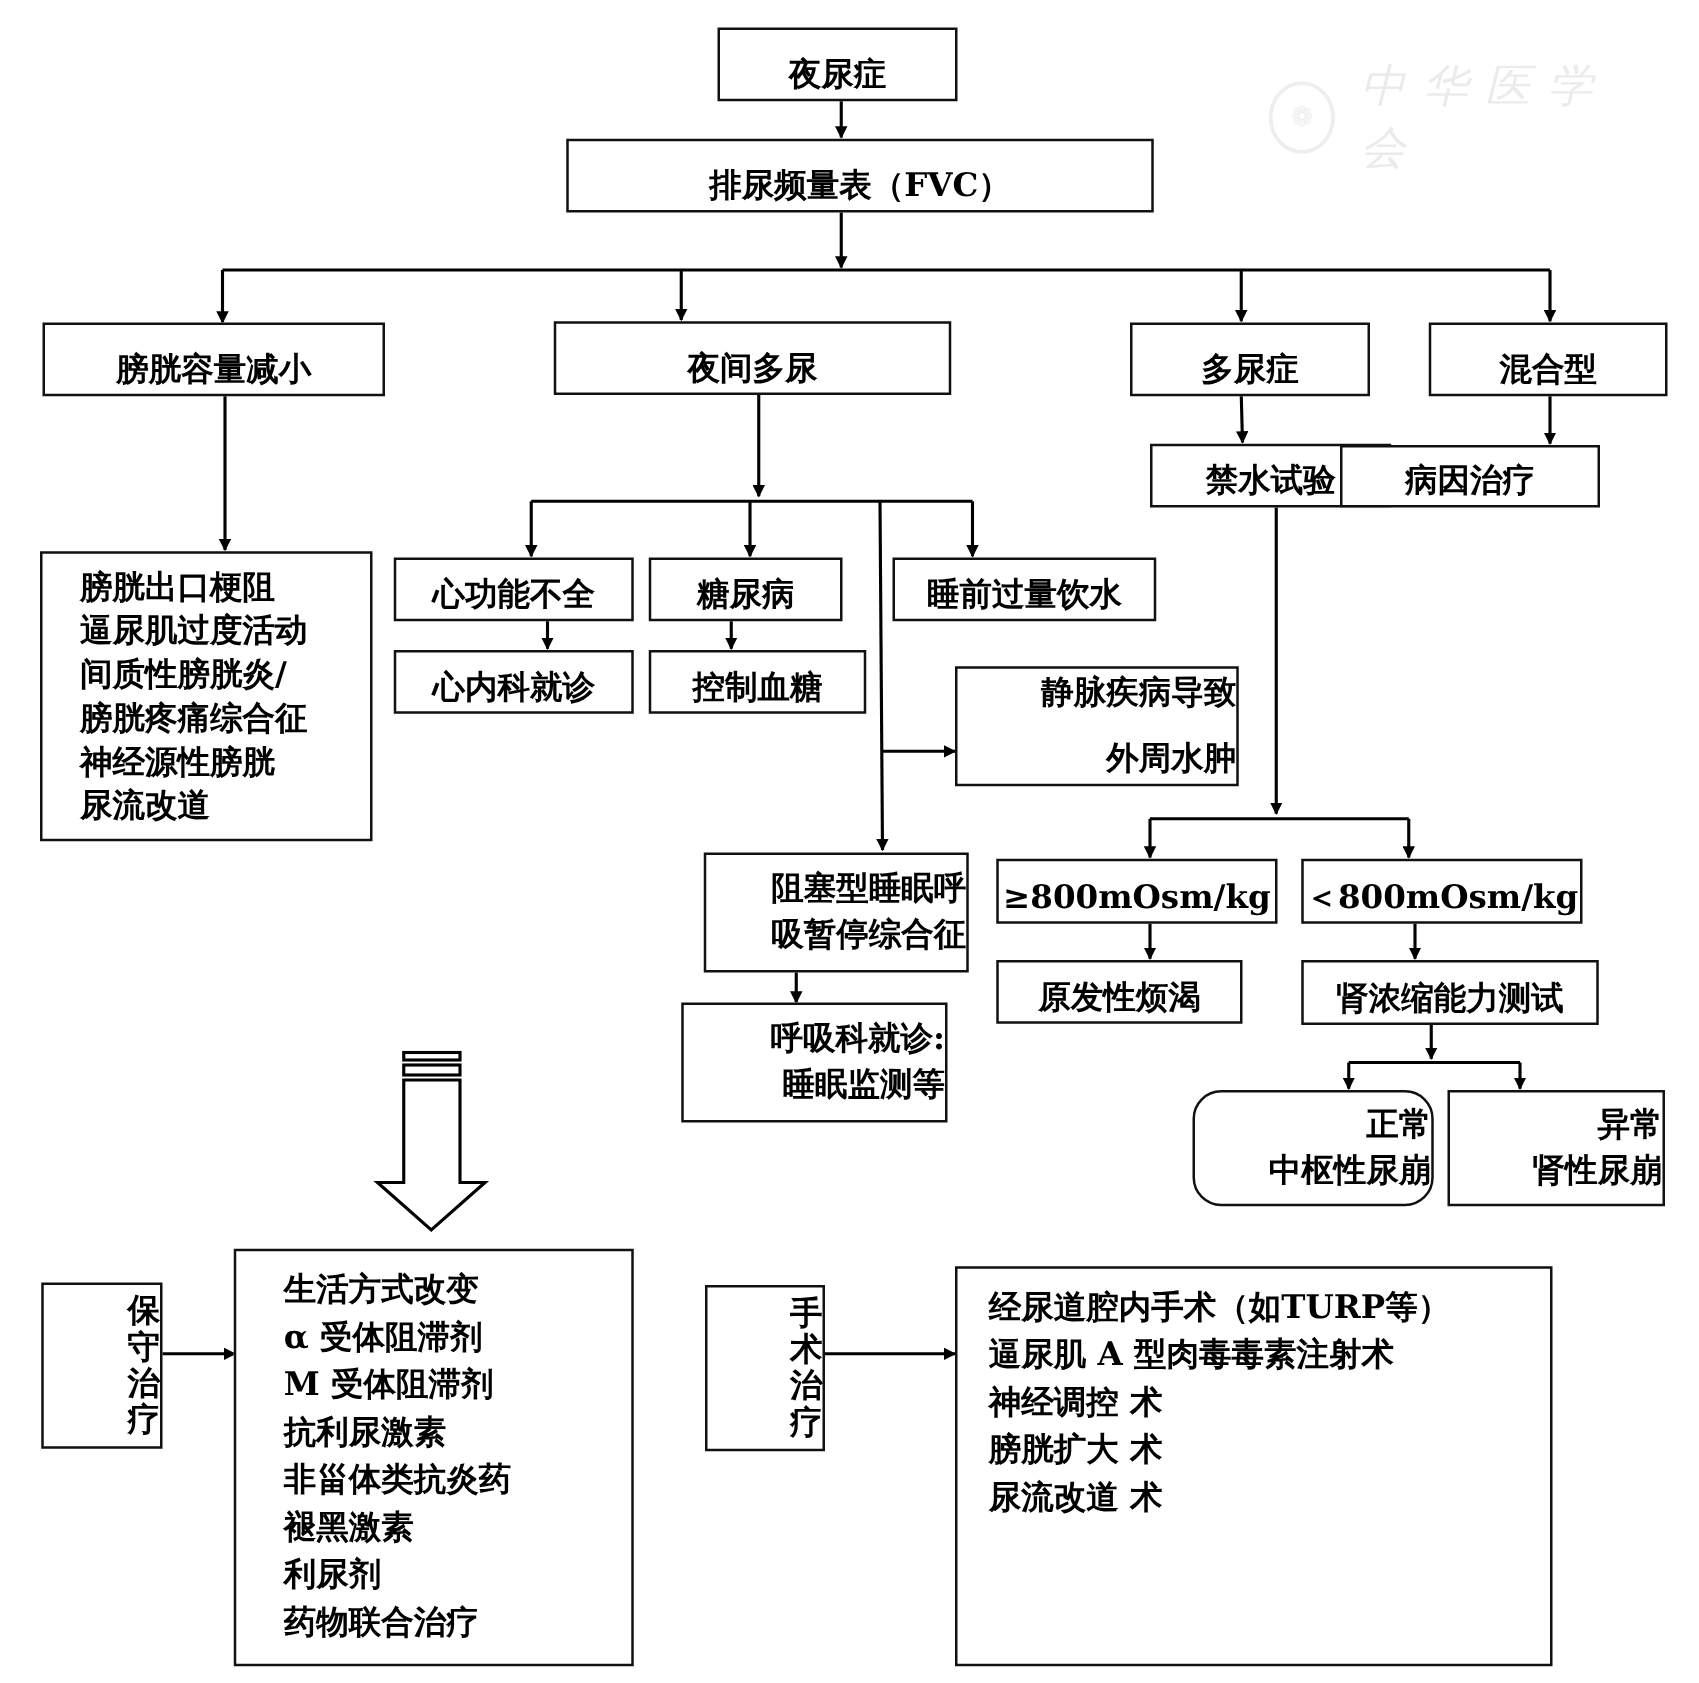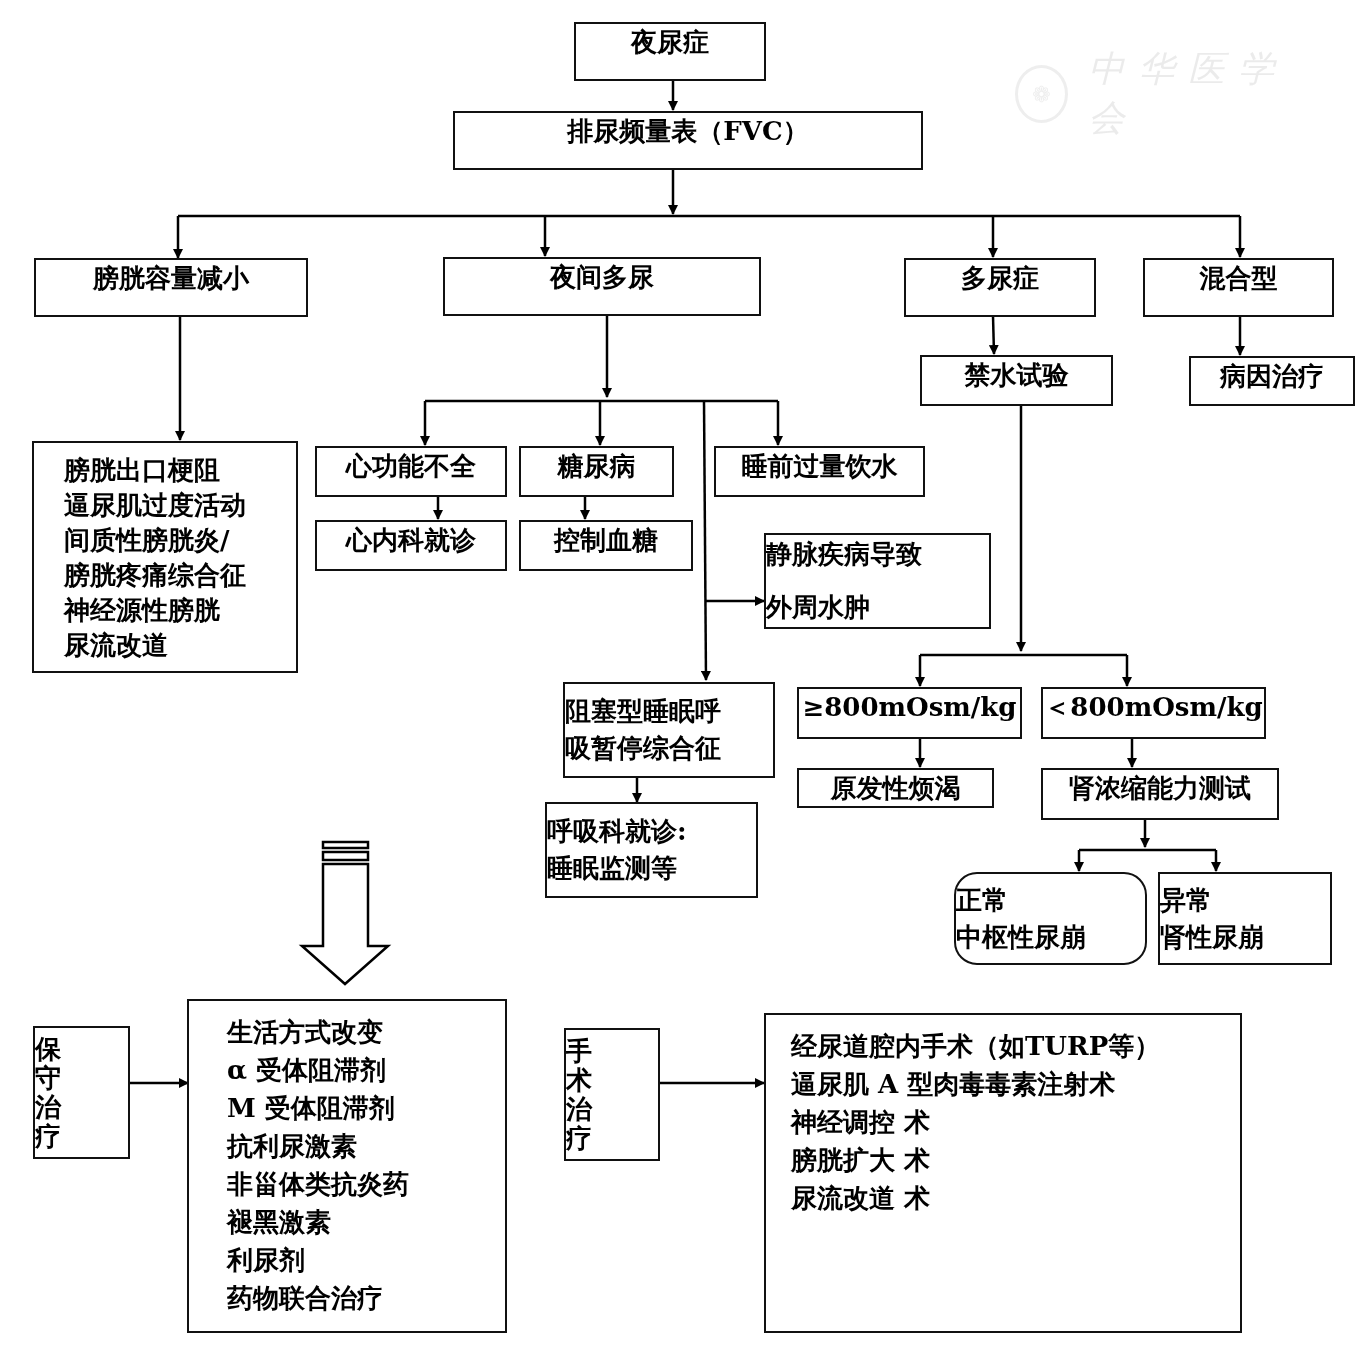--- a/index.html
+++ b/index.html
@@ -1,20 +1,20 @@
 <!DOCTYPE html>
 <html><head>
 <meta charset="utf-8">
 <style>
   html, body { margin: 0; padding: 0; background: #ffffff; }
   body { width: 1359px; height: 1346px; position: relative; overflow: hidden;
          font-family: "DejaVu Serif", "Liberation Serif", serif; color: #000; }
   .canvas { position: absolute; left: 0; top: 0; width: 1359px; height: 1346px; }
   .node { position: absolute; box-sizing: border-box; border: 2.5px solid #111; background: #fff;
-          display: flex; align-items: flex-start; justify-content: center; text-align: center;
+          display: flex; align-items: flex-end; justify-content: center; text-align: center;
           font-size: 26px; line-height: 37px; font-weight: bold; }
   .node.multiline { flex-direction: column; }
   .node.left { align-items: flex-start; justify-content: flex-start; text-align: left; flex-direction: column; }
   .node.vertical { flex-direction: column; font-size: 26px; line-height: 29px; }
   .line { display: block; white-space: nowrap; }
   svg.connectors { position: absolute; left: 0; top: 0; }
   .watermark { position: absolute; left: 1015px; top: 62px; width: 300px; height: 64px;
                display: flex; align-items: center; opacity: 0.35; }
   .wm-logo { width: 58px; height: 58px; border-radius: 50%; border: 3px solid #cfcfcf;
              box-sizing: border-box; display: flex; align-items: center; justify-content: center;
@@ -139,30 +139,30 @@
     <span class="line">吸暂停综合征</span>
   </div>
   <div class="node" style="left:920px;top:355px;width:193px;height:51px;">
     <span class="line">禁水试验</span>
   </div>
 
   <div class="node multiline" style="left:545px;top:802px;width:213px;height:96px;">
     <span class="line">呼吸科就诊:</span>
     <span class="line">睡眠监测等</span>
   </div>
-  <div class="node" style="left:1189px;top:356px;width:166px;height:50px;">
+  <div class="node" style="left:1072px;top:356px;width:208px;height:50px;">
     <span class="line">病因治疗</span>
   </div>
   <div class="node" style="left:797px;top:687px;width:225px;height:52px;">
     <span class="line">≥800mOsm/kg</span>
   </div>
   <div class="node" style="left:1041px;top:687px;width:225px;height:52px;">
     <span class="line">＜800mOsm/kg</span>
   </div>
-  <div class="node" style="left:797px;top:768px;width:197px;height:40px;">
+  <div class="node" style="left:797px;top:768px;width:197px;height:51px;">
     <span class="line">原发性烦渴</span>
   </div>
   <div class="node" style="left:1041px;top:768px;width:238px;height:52px;">
     <span class="line">肾浓缩能力测试</span>
   </div>
   <div class="node multiline" style="left:954px;top:872px;width:193px;height:93px;border-radius:23px;">
     <span class="line">正常</span>
     <span class="line">中枢性尿崩</span>
   </div>
   <div class="node multiline" style="left:1158px;top:872px;width:174px;height:93px;">

